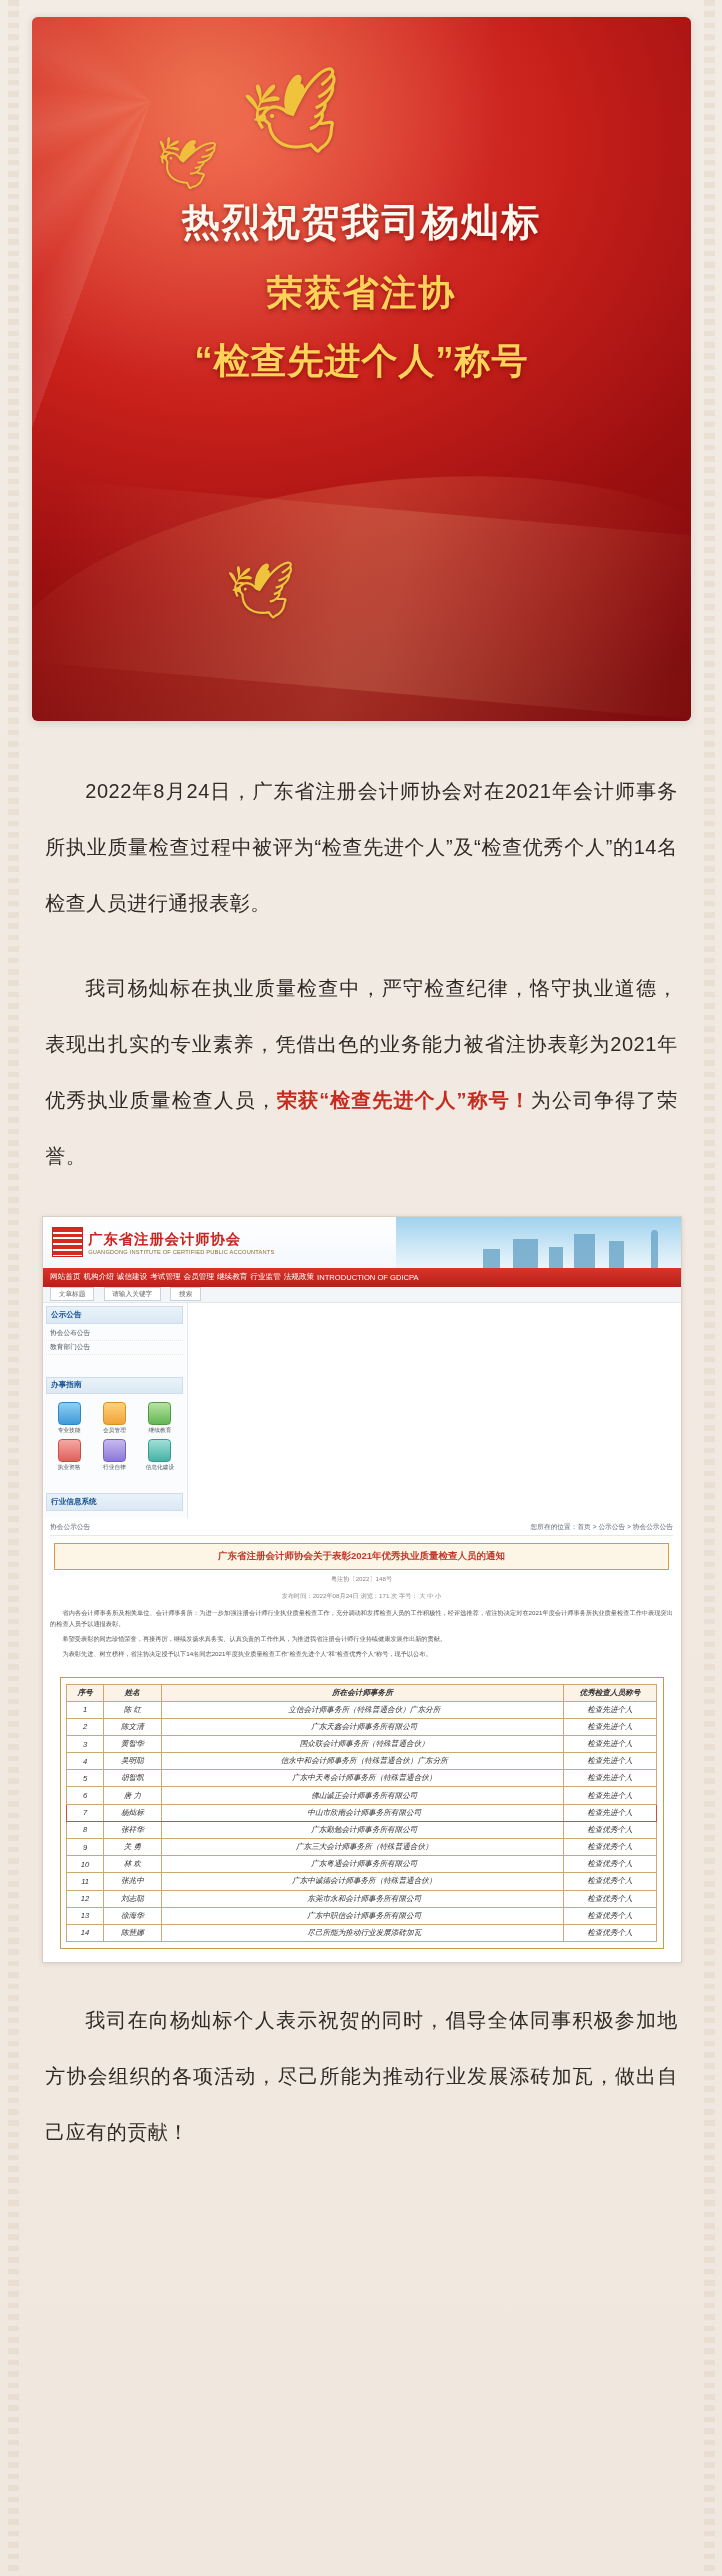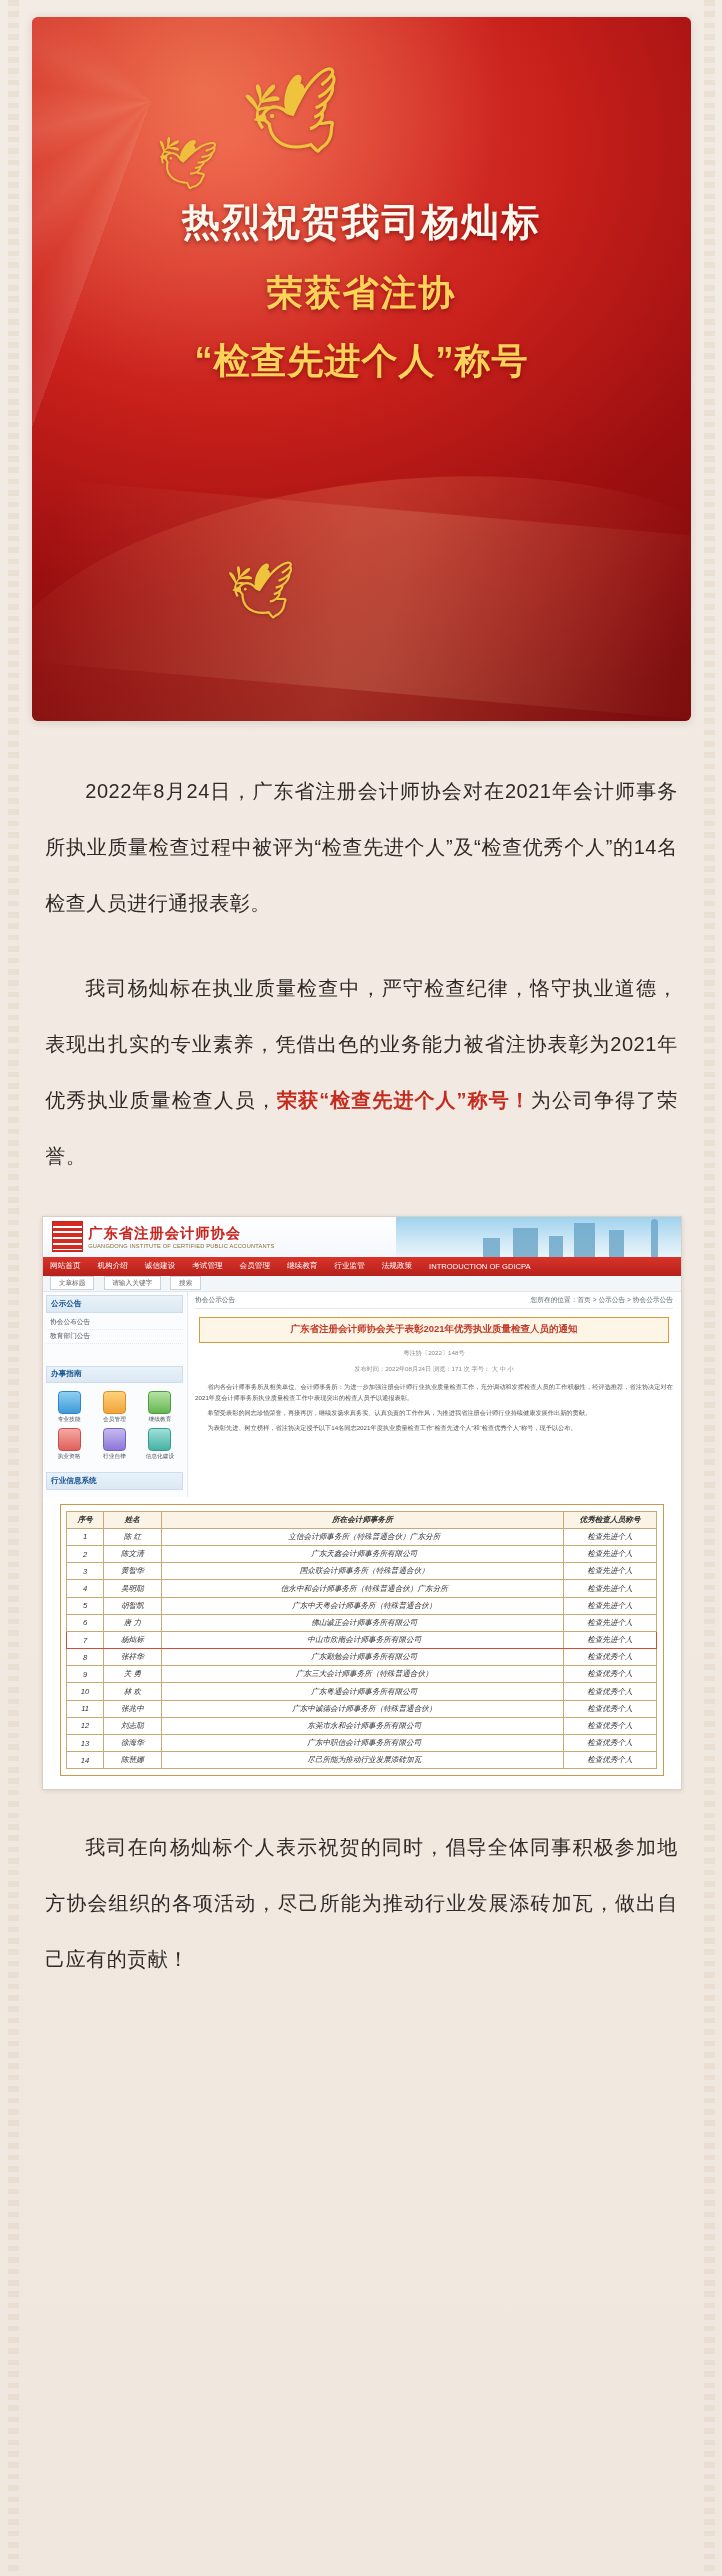--- a/index.html
+++ b/index.html
@@ -130,21 +130,21 @@
     border:1px solid #d9cfc2;
     background:#fff;
     box-shadow:0 1px 4.8px rgba(0,0,0,.10);
     overflow:hidden;
     font-size:8.6px;
     color:#333;
   }
   .site-head{
     display:flex;
     align-items:center;
-    height:40px;
+    height:51px;
     background:linear-gradient(180deg,#ffffff 0%,#f4f8fc 100%);
     position:relative;
     overflow:hidden;
   }
   .site-logo{
     display:flex;align-items:center;gap:5.7px;
     padding-left:9.5px; z-index:2;
   }
   .logo-mark{
     width:28.5px;height:28.5px;
@@ -165,32 +165,32 @@
   .site-skyline .tower{
     position:absolute;bottom:0;background:#6fa8c9;opacity:.85;
   }
   .site-nav{
     display:flex;align-items:center;
     height:19px;
     background:linear-gradient(180deg,#d9342a 0%,#b5201a 100%);
     color:#fff;
     font-size:7.6px;
     padding-left:7.6px;
-    gap:17px;
+    gap:3px;
   }
   .site-nav span{white-space:nowrap}
   .site-sub{
     display:flex;align-items:center;height:15px;
     background:#f3f6f9;border-bottom:1px solid #e0e6eb;
     font-size:6.7px;color:#666;padding-left:7.6px;gap:9.5px;
   }
   .site-sub .box{
     border:1px solid #c9d3db;background:#fff;padding:0 7.6px;line-height:11.4px;
   }
-  .shot-body{display:flex;min-height:181px;background:#fff;}
+  .shot-body{display:flex;min-height:181px;background:#fff;flex-direction:column;}
   .shot-left{
     width:145px;border-right:1px solid #e3e8ec;
     background:#fbfcfd;padding:3.8px;box-sizing:border-box;
   }
   .panel-title{
     background:linear-gradient(180deg,#e9f2f9,#dbe8f3);
     color:#17548f;font-size:7.6px;font-weight:bold;
     padding:2.9px 3.8px;border:1px solid #cfdced;margin-bottom:2.9px;
   }
   .panel-item{
@@ -331,21 +331,21 @@
         <div class="panel-item">教育部门公告</div>
         <div class="panel-title" style="margin-top:22px">办事指南</div>
         <div class="icon-grid">
           <div class="icon-cell"><div class="ic"></div><span>专业技能</span></div>
           <div class="icon-cell"><div class="ic"></div><span>会员管理</span></div>
           <div class="icon-cell"><div class="ic"></div><span>继续教育</span></div>
           <div class="icon-cell"><div class="ic"></div><span>执业资格</span></div>
           <div class="icon-cell"><div class="ic"></div><span>行业自律</span></div>
           <div class="icon-cell"><div class="ic"></div><span>信息化建设</span></div>
         </div>
-        <div class="panel-title" style="margin-top:7px">行业信息系统</div>
+        <div class="panel-title" style="margin-top:17px">行业信息系统</div>
       </div>
 
       <div class="shot-right">
         <div class="crumb">
           <span>协会公示公告</span>
           <span>您所在的位置：首页 &gt; 公示公告 &gt; 协会公示公告</span>
         </div>
         <div class="notice-title">广东省注册会计师协会关于表彰2021年优秀执业质量检查人员的通知</div>
         <div class="notice-meta">粤注协〔2022〕148号</div>
         <div class="notice-meta">发布时间：2022年08月24日    浏览：171 次    字号： 大 中 小</div>

